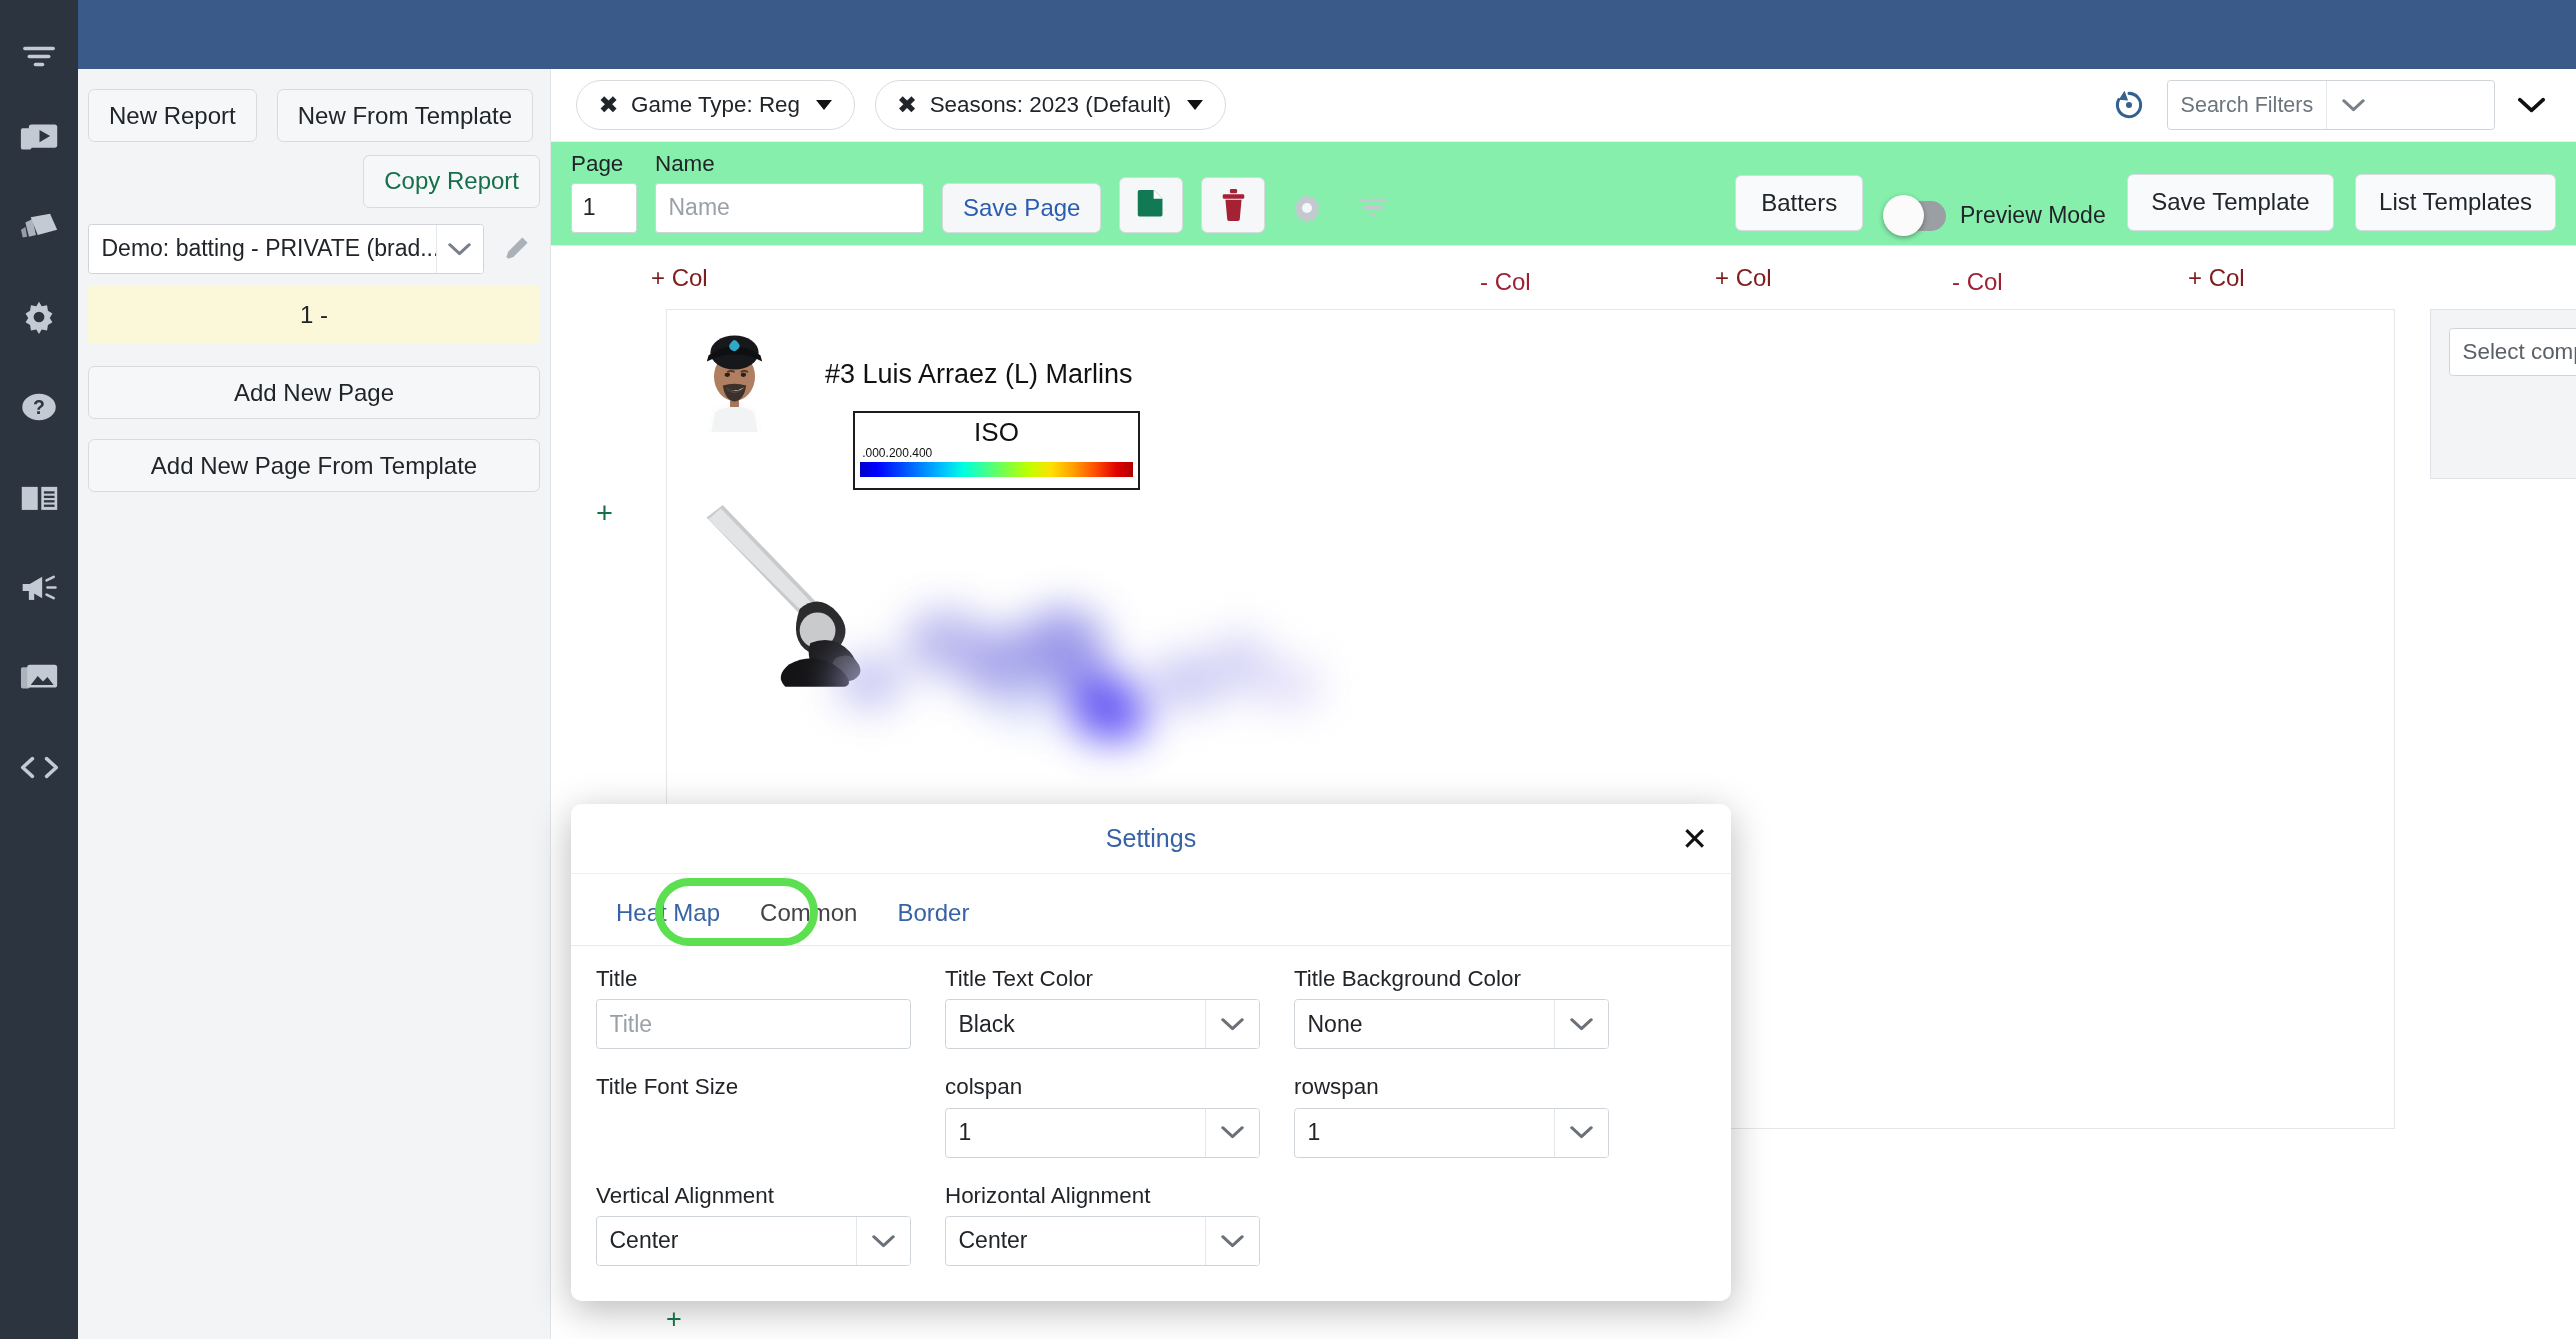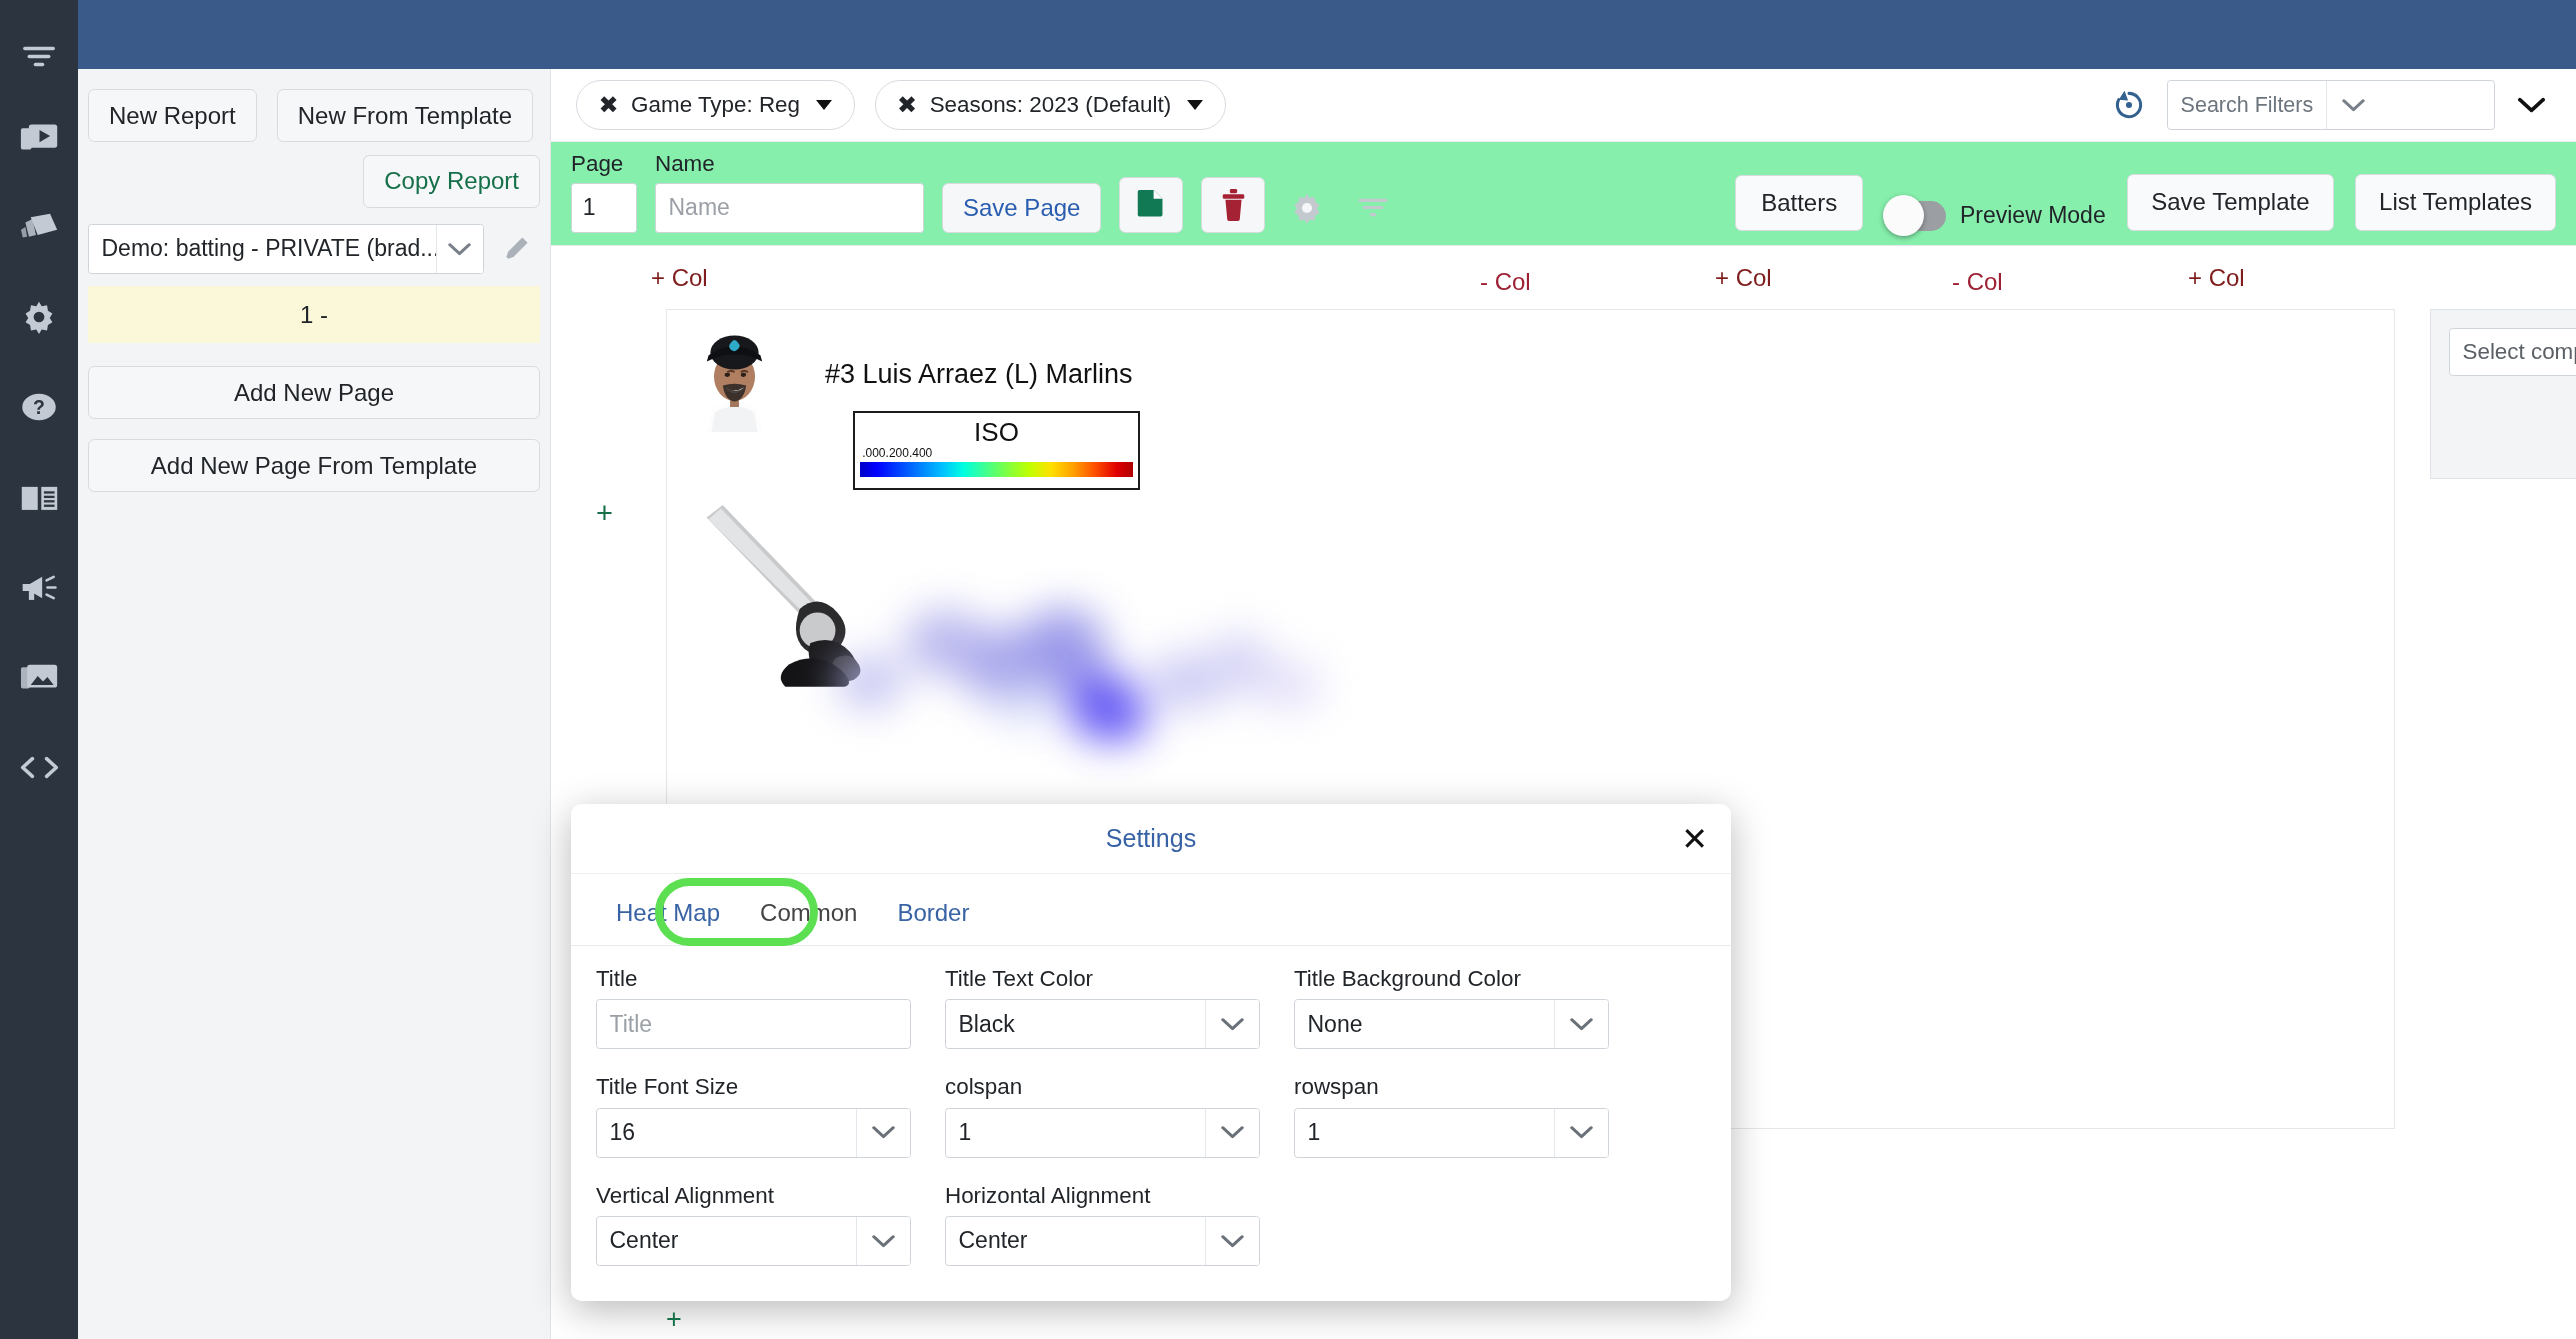--- a/index.html
+++ b/index.html
@@ -555,28 +555,20 @@
                   <path d="M2 3 L13 13 L24 3" stroke="#6b7178" stroke-width="3.4" fill="none" stroke-linecap="round" stroke-linejoin="round"></path>
                 </svg>
             </div>
           </div>
         </div>
       </div>
 
       <div class="form-row">
         <div class="form-field">
           <span class="form-label">Title Font Size</span>
-          <div class="select-box">
-            <div class="sb-text">16</div>
-            <div class="sb-arrow">
-              <svg width="23" height="14.3" viewBox="0 0 26 16">
-                  <path d="M2 3 L13 13 L24 3" stroke="#6b7178" stroke-width="3.4" fill="none" stroke-linecap="round" stroke-linejoin="round"></path>
-                </svg>
-            </div>
-          </div>
         </div>
         <div class="form-field">
           <span class="form-label">colspan</span>
           <div class="select-box">
             <div class="sb-text">1</div>
             <div class="sb-arrow">
               <svg width="23" height="14.3" viewBox="0 0 26 16">
                   <path d="M2 3 L13 13 L24 3" stroke="#6b7178" stroke-width="3.4" fill="none" stroke-linecap="round" stroke-linejoin="round"></path>
                 </svg>
             </div>

